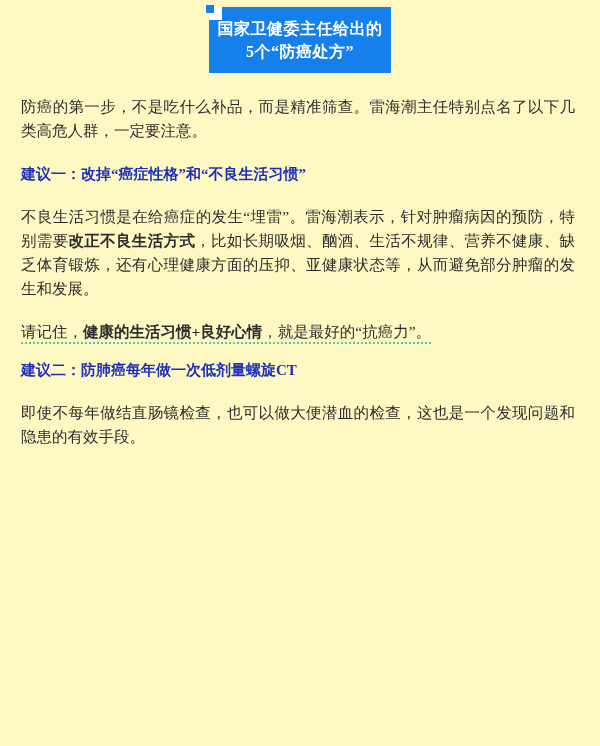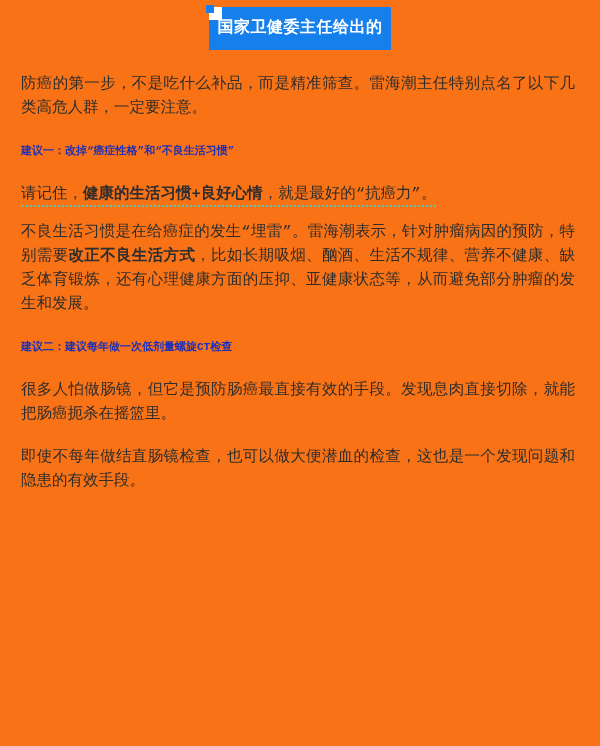--- a/index.html
+++ b/index.html
@@ -1,23 +1,23 @@
 <!DOCTYPE html>
 <html><head>
 <meta charset="utf-8">
 <style>
   * { box-sizing: border-box; }
   html, body { margin: 0; padding: 0; background: #ffffff; }
   .page {
     width: 600px;
     height: 746px;
-    background: #f97316;
+    background: #fef9c3;
     overflow: hidden;
     position: relative;
-    font-family: Liberation Mono, monospace;
+    font-family: Liberation Serif, serif;
     color: #2d2d2d;
   }
   .banner {
     position: relative;
     width: 182px;
     margin: 7px auto 0;
     padding: 10px 4px 10px;
     background: #1580ec;
     color: #ffffff;
     text-align: center;
@@ -41,45 +41,45 @@
   .article {
     padding: 22px 25px 0 21px;
     font-size: 15.5px;
     line-height: 24px;
     text-align: justify;
   }
   .para { margin: 0 0 19px 0; }
   .para.underlined { margin-bottom: 14px; }
   .sec-heading {
     margin: 0 0 19px 0;
-    font-size: 11px;
+    font-size: 15px;
     line-height: 24px;
     font-weight: bold;
     color: #1e2fb8;
   }
   strong { font-weight: bold; }
   .dotted-underline {
     border-bottom: 2px dotted #56c7a8;
     padding-bottom: 2px;
   }
 </style>
 </head>
 <body>
 
 <div class="page">
 
   <div class="banner">
     <span class="notch"></span>
     <span class="chip"></span>
     <div class="banner-line">国家卫健委主任给出的</div>
+    <div class="banner-line">5个“防癌处方”</div>
   </div>
 
   <div class="article" id="article">
       <p class="para"><span>防癌的第一步，不是吃什么补品，而是精准筛查。雷海潮主任特别点名了以下几类高危人群，一定要注意。</span></p>
       <h2 class="sec-heading"><strong>建议一：改掉“癌症性格”和“不良生活习惯”</strong></h2>
+      <p class="para"><span>不良生活习惯是在给癌症的发生“埋雷”。雷海潮表示，针对肿瘤病因的预防，特别需要</span><strong>改正不良生活方式</strong><span>，比如长期吸烟、酗酒、生活不规律、营养不健康、缺乏体育锻炼，还有心理健康方面的压抑、亚健康状态等，从而避免部分肿瘤的发生和发展。</span></p>
       <p class="para underlined"><span class="dotted-underline"><span>请记住，</span><strong>健康的生活习惯+良好心情</strong><span>，就是最好的“抗癌力”。</span></span></p>
-      <p class="para"><span>不良生活习惯是在给癌症的发生“埋雷”。雷海潮表示，针对肿瘤病因的预防，特别需要</span><strong>改正不良生活方式</strong><span>，比如长期吸烟、酗酒、生活不规律、营养不健康、缺乏体育锻炼，还有心理健康方面的压抑、亚健康状态等，从而避免部分肿瘤的发生和发展。</span></p>
-      <h2 class="sec-heading"><strong>建议二：建议每年做一次低剂量螺旋CT检查</strong></h2>
-      <p class="para"><span>很多人怕做肠镜，但它是预防肠癌最直接有效的手段。发现息肉直接切除，就能把肠癌扼杀在摇篮里。</span></p>
+      <h2 class="sec-heading"><strong>建议二：防肺癌每年做一次低剂量螺旋CT</strong></h2>
       <p class="para"><span>即使不每年做结直肠镜检查，也可以做大便潜血的检查，这也是一个发现问题和隐患的有效手段。</span></p>
     </div>
 
 </div>
 
 </body></html>

